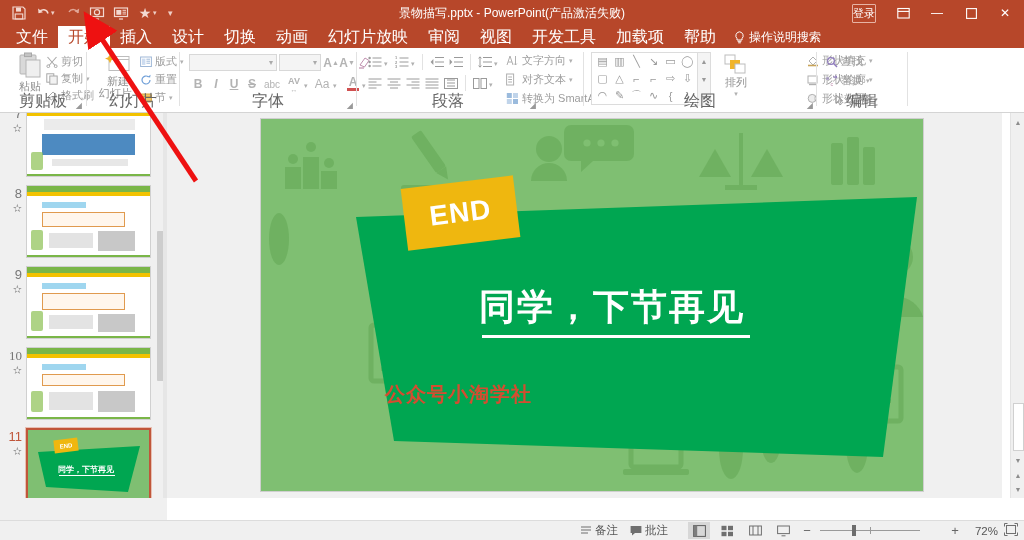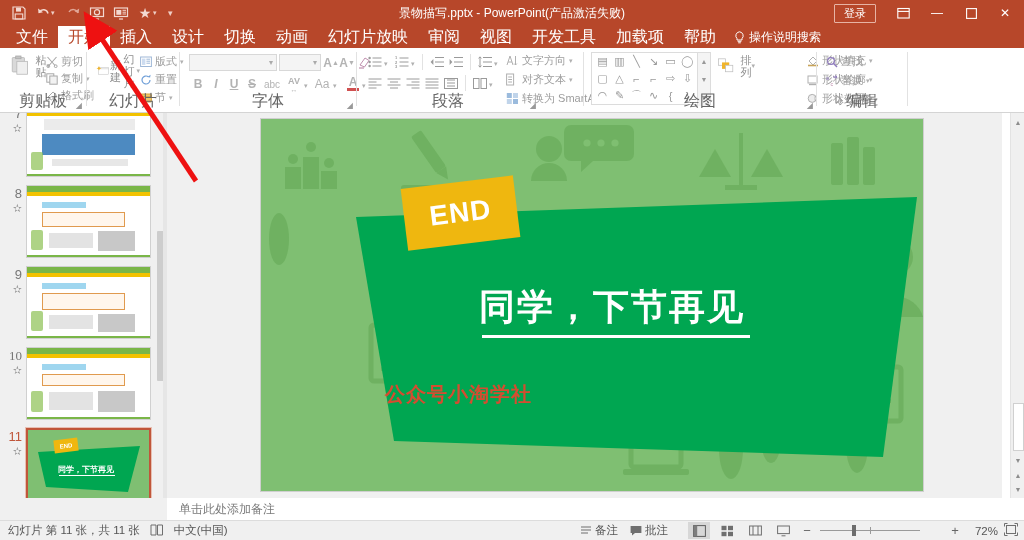--- a/index.html
+++ b/index.html
@@ -24,21 +24,21 @@
   }
   .qat .qbtn svg { display:block; }
   .qat .caret { font-size:7px; margin-left:-5px; color:#f0cfc6; width:9px; display:flex; align-items:center; }
   .title-text {
     position:absolute; left:0; top:0; width:1024px; height:26px;
     text-align:center; line-height:26px; font-size:12px; color:#fff;
   }
   .win-right { position:absolute; right:2px; top:0; height:26px; display:flex; align-items:center; }
   .signin {
     border:1px solid #e7b3a4; color:#fff; font-size:11px;
-    padding:1px 9px; margin-right:10px; border-radius:1px; line-height:15px;
+    padding:1px 0; margin-right:10px; border-radius:1px; line-height:15px;
   }
   .wbtn { width:34px; height:26px; display:flex; align-items:center; justify-content:center; color:#fff; font-size:12px; }
   .share {
     position:absolute; right:10px; top:28px; height:18px;
     display:flex; align-items:center; gap:4px; color:#fff; font-size:11.5px;
   }
 
   
   .tabbar {
     position:absolute; left:0; top:26px; width:1024px; height:22px;
@@ -59,22 +59,22 @@
   .rgroup .glabel {
     position:absolute; bottom:1px; left:0; width:100%; text-align:center;
     font-size:16px; color:#666;
   }
   .gsep { position:absolute; top:4px; width:1px; height:54px; background:#e2e2e2; }
   .dlg { position:absolute; bottom:2px; font-size:8px; color:#999; }
   .icbtn { position:absolute; display:flex; align-items:center; gap:3px; color:#9d9d9d; font-size:11px; white-space:nowrap; }
   .icbtn .gi { display:inline-flex; align-items:center; justify-content:center; }
   .cdd { font-size:7px; color:#b0b0b0; }
   .bigbtn {
-    position:absolute; display:flex; flex-direction:row; align-items:center;
-    color:#8f8f8f; font-size:11px; line-height:12px; text-align:right;
+    position:absolute; display:flex; flex-direction:column; align-items:center;
+    color:#8f8f8f; font-size:11px; line-height:12px; text-align:center;
   }
   .combo {
     position:absolute; height:17px; border:1px solid #d8d8d8; background:#f4f4f4;
     display:flex; align-items:center; justify-content:flex-end; padding-right:3px;
   }
   .combo .ar { font-size:8px; color:#aaa; }
   .fbtn {
     position:absolute; display:flex; align-items:center; justify-content:center;
     color:#b3b3b3; font-weight:bold; font-size:12px;
   }
@@ -837,32 +837,22 @@
 
   <div class="slide-scroll">
     <div class="ss-btn" style="top:2px;">▲</div>
     <div class="ss-thumb"></div>
     <div class="ss-btn" style="top:340px;">▼</div>
     <div class="ss-btn" style="top:355px;">▲</div>
     <div class="ss-btn" style="top:369px;">▼</div>
   </div>
 
   <div class="notes-left"></div>
-  <div class="notes">单击此处添加备注</div>
 
   <div class="status">
-    <div class="st-left">
-      <span>幻灯片 第 11 张，共 11 张</span>
-      <span>
-        <svg width="14" height="12" viewBox="0 0 14 12">
-            <path d="M1 1 h5 v10 h-5z M7.5 1 h5 v10 h-5z" fill="none" stroke="#6f6f6f"></path>
-          </svg>
-      </span>
-      <span>中文(中国)</span>
-    </div>
     <div class="st-right">
       <span style="display:flex;align-items:center;gap:3px;">
         <svg width="12" height="11" viewBox="0 0 12 11">
             <path d="M1 2h10M1 5h10M1 8h7" stroke="#6f6f6f"></path>
           </svg>
         <span>备注</span>
       </span>
       <span style="display:flex;align-items:center;gap:3px;margin-left:6px;">
         <svg width="12" height="11" viewBox="0 0 12 11">
             <path d="M0.6 1 h10.8 v7 H5 L2 10.6 V8 H0.6z" fill="#6f6f6f"></path>

